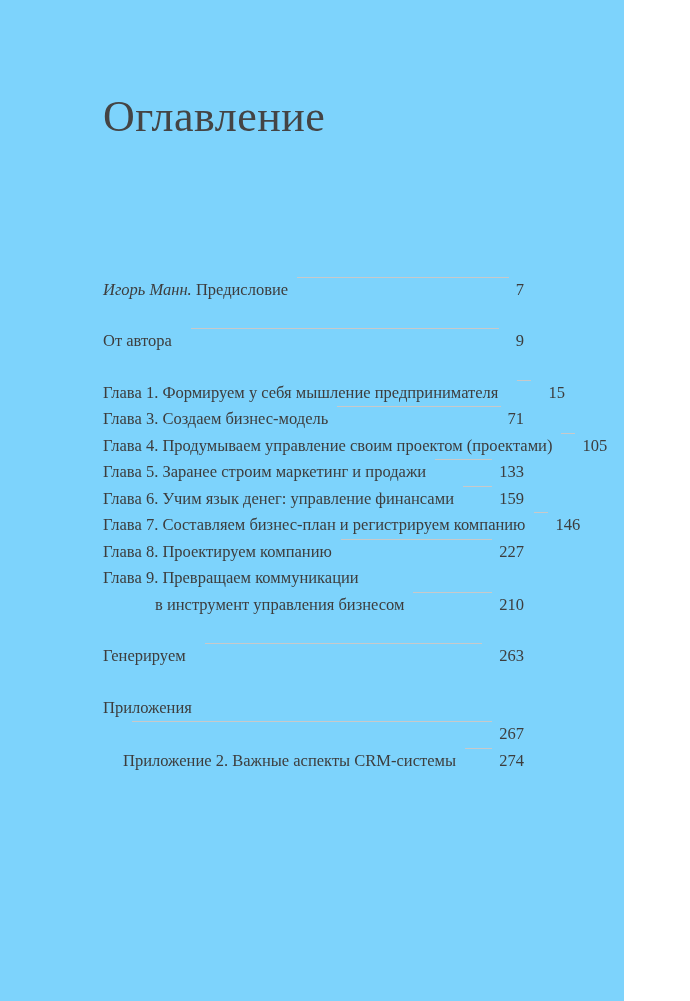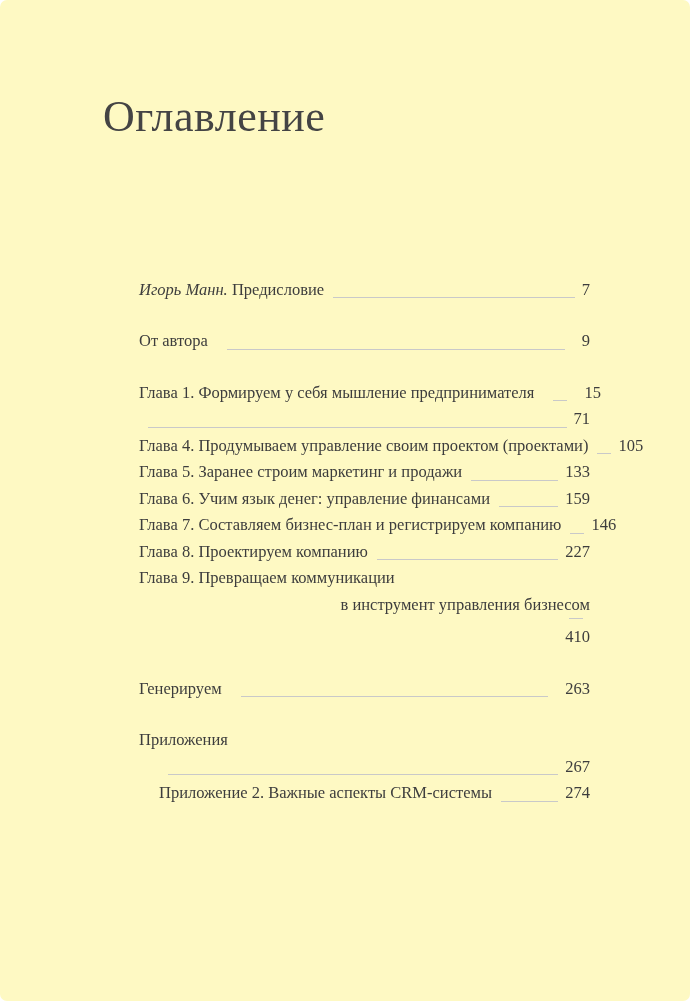--- a/index.html
+++ b/index.html
@@ -5,54 +5,51 @@
   * { margin: 0; padding: 0; box-sizing: border-box; }
   html, body { background: #ffffff; }
   body {
     width: 690px;
     height: 1001px;
     font-family: "Liberation Serif", "DejaVu Serif", serif;
     color: #3d3d3d;
     overflow: hidden;
   }
   .page {
-    width: 690px;
+    width: 624px;
     height: 1001px;
-    background: #fef9c3;
+    background: #7dd3fc;
     padding: 92px 100px 0 103px;
-    border-radius: 7px;
   }
   .page-title {
     font-size: 44px;
     font-weight: 400;
     color: #444444;
     letter-spacing: 0.5px;
     line-height: 1.15;
     margin-bottom: 134px;
   }
   .toc-list { width: 100%; }
   .toc-row {
     display: flex;
-    align-items: flex-end;
     font-size: 16.5px;
     line-height: 26.5px;
     color: #3d3d3d;
-    margin-left: 36px;
   }
   .toc-row .label { white-space: nowrap; }
   .leader {
     flex: 1 1 auto;
     min-width: 14px;
     border-bottom: 1px solid #c9c9c9;
     margin: 0 7px 5px 9px;
     height: 1px;
   }
   .pagenum { white-space: nowrap; }
   .group-start { margin-top: 25px; gap: 10px; }
-  .indent-cont { padding-left: 52px; flex-direction: column; }
+  .indent-cont { padding-left: 52px; }
   .indent-app  { padding-left: 20px; }
   .italic { font-style: italic; }
 </style>
 </head>
 <body>
 
 <div class="page">
   <h1 class="page-title">Оглавление</h1>
 
   <div class="toc-list">
@@ -65,20 +62,21 @@
         <span class="label">От автора</span>
         <span class="leader"></span>
         <span class="pagenum">9</span>
       </div>
       <div class="toc-row group-start">
         <span class="label">Глава 1. Формируем у себя мышление предпринимателя</span>
         <span class="leader"></span>
         <span class="pagenum">15</span>
       </div>
       <div class="toc-row">
+        <span class="label">Глава 3. Создаем бизнес-модель</span>
         <span class="leader"></span>
         <span class="pagenum">71</span>
       </div>
       <div class="toc-row">
         <span class="label">Глава 4. Продумываем управление своим проектом (проектами)</span>
         <span class="leader"></span>
         <span class="pagenum">105</span>
       </div>
       <div class="toc-row">
         <span class="label">Глава 5. Заранее строим маркетинг и продажи</span>
@@ -99,21 +97,21 @@
         <span class="label">Глава 8. Проектируем компанию</span>
         <span class="leader"></span>
         <span class="pagenum">227</span>
       </div>
       <div class="toc-row">
         <span class="label">Глава 9. Превращаем коммуникации</span>
       </div>
       <div class="toc-row indent-cont">
         <span class="label">в инструмент управления бизнесом</span>
         <span class="leader"></span>
-        <span class="pagenum">410</span>
+        <span class="pagenum">210</span>
       </div>
       <div class="toc-row group-start">
         <span class="label">Генерируем</span>
         <span class="leader"></span>
         <span class="pagenum">263</span>
       </div>
       <div class="toc-row group-start">
         <span class="label">Приложения</span>
       </div>
       <div class="toc-row indent-app">

